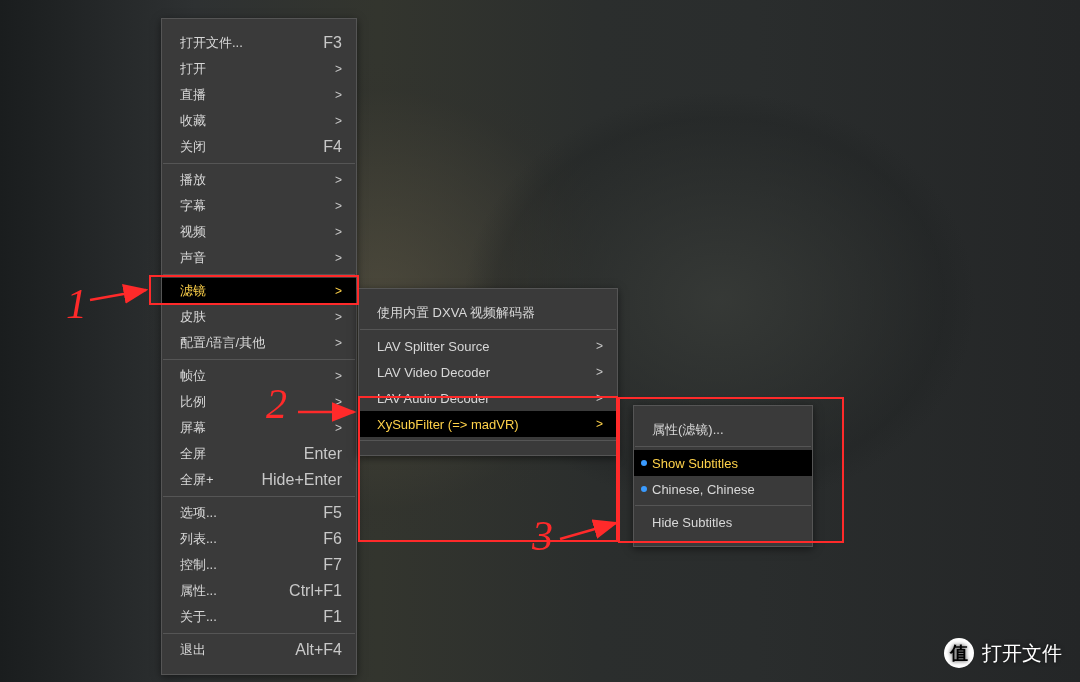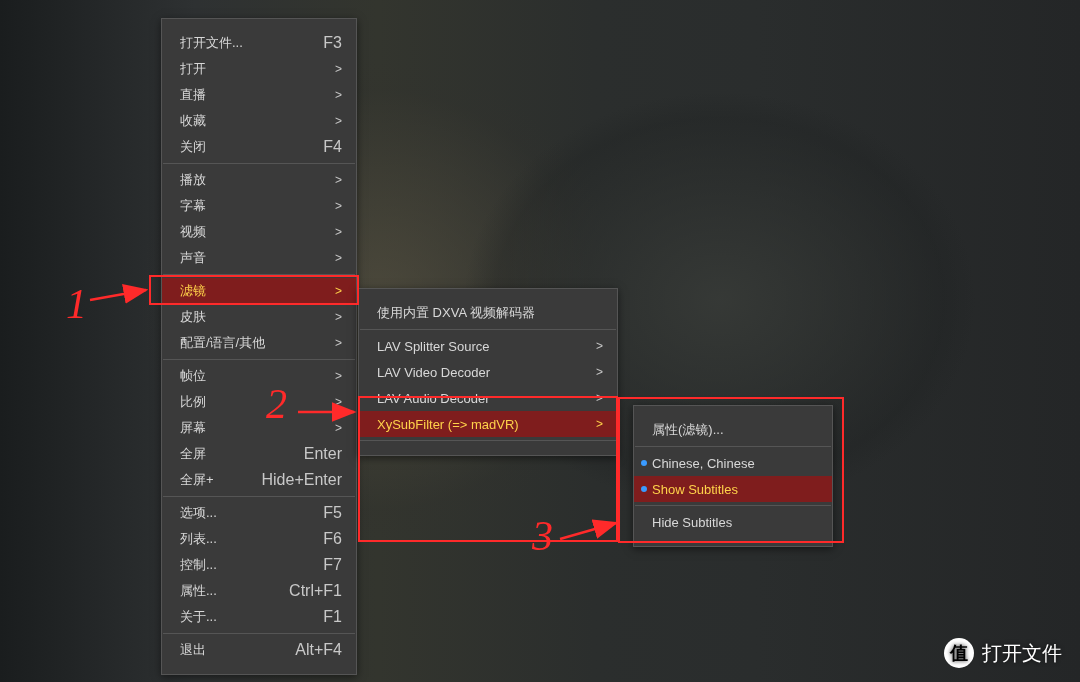--- a/index.html
+++ b/index.html
@@ -30,30 +30,30 @@
     align-items: center;
     height: 26px;
     padding: 0 14px 0 18px;
     cursor: default;
     position: relative;
   }
   .menu .item .label { flex: 1; white-space: nowrap; }
   .menu .item .hint { color: #c8c8c8; margin-left: 24px; font-size: 16px; min-width: 52px; text-align: right; }
   .menu .item .arrow { color: #c8c8c8; margin-left: 24px; font-size: 12px; min-width: 52px; text-align: right; }
   .menu .sep { height: 1px; background: #555; margin: 3px 1px; }
-  .menu .item.hover { background: #7f1d1d; color: #ffd24a; justify-content: flex-end; }
+  .menu .item.hover { background: #000000; color: #ffd24a; justify-content: flex-end; }
   .menu .item.hover .arrow, .menu .item.hover .hint { color: #ffd24a; }
   .menu .item .dot {
     position: absolute; left: 7px; width: 6px; height: 6px; border-radius: 50%;
     background: #3a9bff; top: 10px;
   }
 
   #menu1 { left: 161px; top: 18px; width: 196px; }
   #menu2 { left: 358px; top: 288px; width: 260px; }
-  #menu3 { left: 633px; top: 405px; width: 200px; }
+  #menu3 { left: 633px; top: 405px; width: 180px; }
 
   
   .annot-box { position:absolute; border: 2px solid #ff2a2a; pointer-events: none; }
   #box1 { left: 149px; top: 275px; width: 210px; height: 30px; }
   #box2 { left: 358px; top: 396px; width: 260px; height: 146px; }
   #box3 { left: 618px; top: 397px; width: 226px; height: 146px; }
 
   .annot-num { position:absolute; color:#ff2a2a; font-family: "Times New Roman", serif; font-size: 42px; font-style: italic; pointer-events:none; }
   #num1 { left: 66px; top: 280px; }
   #num2 { left: 266px; top: 380px; }
@@ -193,27 +193,27 @@
         <span class="arrow">&gt;</span>
       </div>
       <div class="sep"></div>
     </div>
 
   <div class="menu" id="menu3">
       <div class="item">
         <span class="label">属性(滤镜)...</span>
       </div>
       <div class="sep"></div>
-      <div class="item">
-        <span class="dot"></span>
-        <span class="label">Chinese, Chinese</span>
-      </div>
       <div class="item hover">
         <span class="dot"></span>
         <span class="label">Show Subtitles</span>
+      </div>
+      <div class="item">
+        <span class="dot"></span>
+        <span class="label">Chinese, Chinese</span>
       </div>
       <div class="sep"></div>
       <div class="item">
         <span class="label">Hide Subtitles</span>
       </div>
     </div>
 
   <div class="annot-box" id="box1"></div>
   <div class="annot-box" id="box2"></div>
   <div class="annot-box" id="box3"></div>

